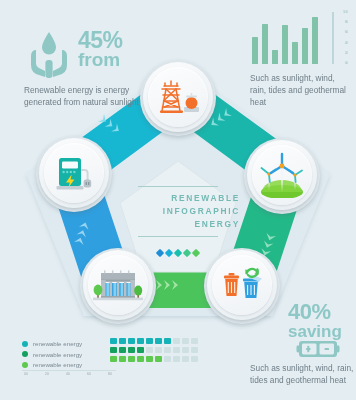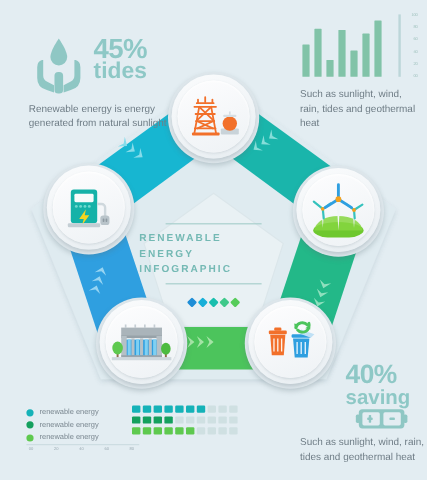--- a/index.html
+++ b/index.html
@@ -45,21 +45,21 @@
   .stat-br .w { font-size:17px; font-weight:bold; color:#8ec8c6; line-height:1.1; }
   .batt-wrap { position:absolute; left:296px; top:338px; width:44px; height:22px; }
   .desc-br { position:absolute; left:250px; top:362px; width:104px;
              font-size:8.3px; color:#6f7d86; line-height:1.45; }
 
   
   .ribbon { position:absolute; left:0; top:58px; width:356px; height:266px; }
 
   
   .center-pent { position:absolute; left:116px; top:158px; width:124px; height:118px; }
-  .cp-text { position:absolute; left:0; top:34px; width:124px; text-align:left;
+  .cp-text { position:absolute; left:0; top:34px; width:124px; text-align:right;
              font-size:8.4px; font-weight:bold; letter-spacing:1.7px; color:#74b9b4; line-height:1.55; }
   .cp-rule { position:absolute; height:1px; background:#a9cfcc; left:22px; width:80px; }
   .cp-dots { position:absolute; left:0; top:84px; width:124px; text-align:center; }
   .cp-dot { display:inline-block; width:6px; height:6px; margin:0 1.6px;
             transform:rotate(45deg); border-radius:1px; }
 
   
   .node { position:absolute; width:76px; height:76px; }
   .node .shadow-ring {
     position:absolute; inset:0; border-radius:50%;
@@ -147,22 +147,22 @@
     </g>
   </svg>
 
   <div class="center-pent">
     <svg width="124" height="118" viewBox="0 0 124 118" style="position:absolute;left:0;top:0;">
       <polygon points="62,3 120,45 98,114 26,114 4,45" fill="#e9f1f4" stroke="#dbe6ea" stroke-width="1" rx="6"></polygon>
     </svg>
     <div class="cp-rule" style="top:28px;"></div>
     <div class="cp-text">
       <div>RENEWABLE</div>
+      <div>INFOGRAPHIC</div>
       <div>ENERGY</div>
-      <div>INFOGRAPHIC</div>
     </div>
     <div class="cp-rule" style="top:78px;"></div>
     <div class="cp-dots">
       <span class="cp-dot" style="background:#1f8ed6"></span><span class="cp-dot" style="background:#18b0d8"></span><span class="cp-dot" style="background:#19bfae"></span><span class="cp-dot" style="background:#3fc98a"></span><span class="cp-dot" style="background:#56cc5a"></span>
     </div>
   </div>
 
   <div class="node n-top">
     <div class="shadow-ring"></div>
     <div class="ring"></div>
@@ -333,21 +333,21 @@
   <div class="stat-tl">
     <div class="hands-wrap">
       <svg width="54" height="54" viewBox="0 0 54 54">
         <path d="M27 6 C27 6 20 16 20 21.5 a7 7 0 0 0 14 0 C34 16 27 6 27 6 z" fill="#8fc7c4"></path>
         <path d="M13 24 q-4 1 -4 6 v9 q0 8 8 10 l6 2 v-6 l-6 -3 q-3 -1.6 -3 -5 v-13 z" fill="#8fc7c4"></path>
         <path d="M41 24 q4 1 4 6 v9 q0 8 -8 10 l-6 2 v-6 l6 -3 q3 -1.6 3 -5 v-13 z" fill="#8fc7c4"></path>
         <rect x="23.4" y="34" width="7.2" height="18" rx="3.2" fill="#8fc7c4"></rect>
       </svg>
     </div>
     <div class="stat-num">45%</div>
-    <div class="stat-word">tides</div>
+    <div class="stat-word">from</div>
     <div class="stat-desc">Renewable energy is energy generated from natural sunlight</div>
   </div>
 
   <div class="chart-tr">
     <div class="bars" id="bars">
         <div class="bar" style="height: 27.5px; background: rgb(129, 195, 168);"></div>
         <div class="bar" style="height: 40px; background: rgb(129, 195, 168);"></div>
         <div class="bar" style="height: 14px; background: rgb(129, 195, 168);"></div>
         <div class="bar" style="height: 39px; background: rgb(129, 195, 168);"></div>
         <div class="bar" style="height: 22.5px; background: rgb(129, 195, 168);"></div>

